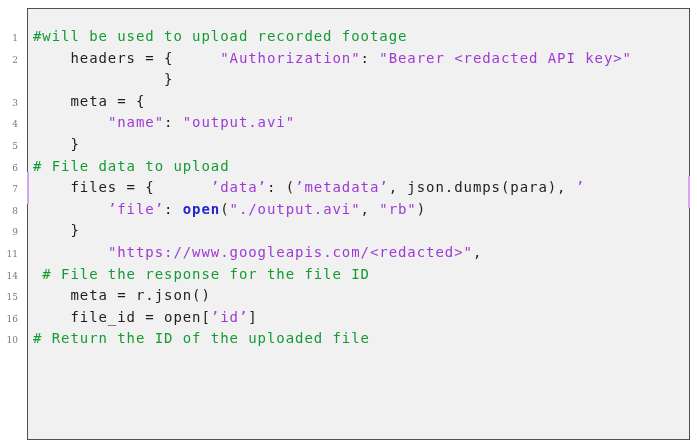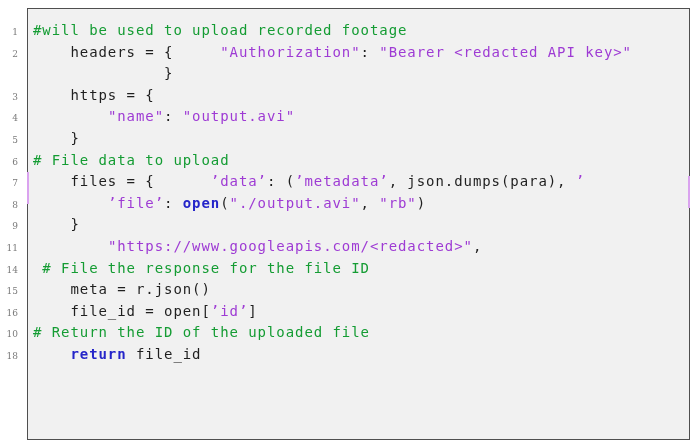--- a/index.html
+++ b/index.html
@@ -30,21 +30,21 @@
     position: absolute;
     width: 2.5px;
     height: 32px;
     background: var(--c-wrap, #daa3ef);
   }
   .wrap-marker.left  { left: 26.5px; top: 172px; }
   .wrap-marker.right { left: 687.5px; top: 176px; }
   .rows {
     position: absolute;
     left: 0;
-    top: 20px;
+    top: 26px;
     width: 697px;
     border-radius: 23px;
   }
   .row {
     white-space: pre;
     font-family: "DejaVu Sans Mono", "Liberation Mono", monospace;
     font-size: 14px;
     line-height: 21.6px;
     height: 21.6px;
     letter-spacing: 0.93px;
@@ -69,27 +69,26 @@
 <body>
 
 <div class="page">
   <div class="code-frame"></div>
   <div class="wrap-marker left"></div>
   <div class="wrap-marker right"></div>
   <div class="rows" id="rows">
       <div class="row"><span class="ln">1</span><span class="code"><span class="seg-comment">#will be used to upload recorded footage</span></span></div>
       <div class="row"><span class="ln">2</span><span class="code"><span class="seg-plain">    headers = {     </span><span class="seg-string">"Authorization"</span><span class="seg-plain">: </span><span class="seg-string">"Bearer &lt;redacted API key&gt;"</span></span></div>
       <div class="row"><span class="ln"></span><span class="code"><span class="seg-plain">              }</span></span></div>
-      <div class="row"><span class="ln">3</span><span class="code"><span class="seg-plain">    https = {</span></span></div>
+      <div class="row"><span class="ln">3</span><span class="code"><span class="seg-plain">    meta = {</span></span></div>
       <div class="row"><span class="ln">4</span><span class="code"><span class="seg-plain">        </span><span class="seg-string">"name"</span><span class="seg-plain">: </span><span class="seg-string">"output.avi"</span></span></div>
       <div class="row"><span class="ln">5</span><span class="code"><span class="seg-plain">    }</span></span></div>
       <div class="row"><span class="ln">6</span><span class="code"><span class="seg-comment"># File data to upload</span></span></div>
       <div class="row"><span class="ln">7</span><span class="code"><span class="seg-plain">    files = {      </span><span class="seg-string">’data’</span><span class="seg-plain">: (</span><span class="seg-string">’metadata’</span><span class="seg-plain">, json.dumps(para), </span><span class="seg-string">’</span></span></div>
       <div class="row"><span class="ln">8</span><span class="code"><span class="seg-plain">        </span><span class="seg-string">’file’</span><span class="seg-plain">: </span><span class="seg-keyword">open</span><span class="seg-plain">(</span><span class="seg-string">"./output.avi"</span><span class="seg-plain">, </span><span class="seg-string">"rb"</span><span class="seg-plain">)</span></span></div>
       <div class="row"><span class="ln">9</span><span class="code"><span class="seg-plain">    }</span></span></div>
       <div class="row"><span class="ln">11</span><span class="code"><span class="seg-plain">        </span><span class="seg-string">"https://www.googleapis.com/&lt;redacted&gt;"</span><span class="seg-plain">,</span></span></div>
       <div class="row"><span class="ln">14</span><span class="code"><span class="seg-comment"> # File the response for the file ID</span></span></div>
       <div class="row"><span class="ln">15</span><span class="code"><span class="seg-plain">    meta = r.json()</span></span></div>
       <div class="row"><span class="ln">16</span><span class="code"><span class="seg-plain">    file_id = open[</span><span class="seg-string">’id’</span><span class="seg-plain">]</span></span></div>
       <div class="row"><span class="ln">10</span><span class="code"><span class="seg-comment"># Return the ID of the uploaded file</span></span></div>
-      <div class="row"><span class="ln">18</span><span class="code"><span class="seg-plain">    </span><span class="seg-keyword">return</span><span class="seg-plain"> file_id</span></span></div>
     </div>
 </div>
 
 </body></html>

